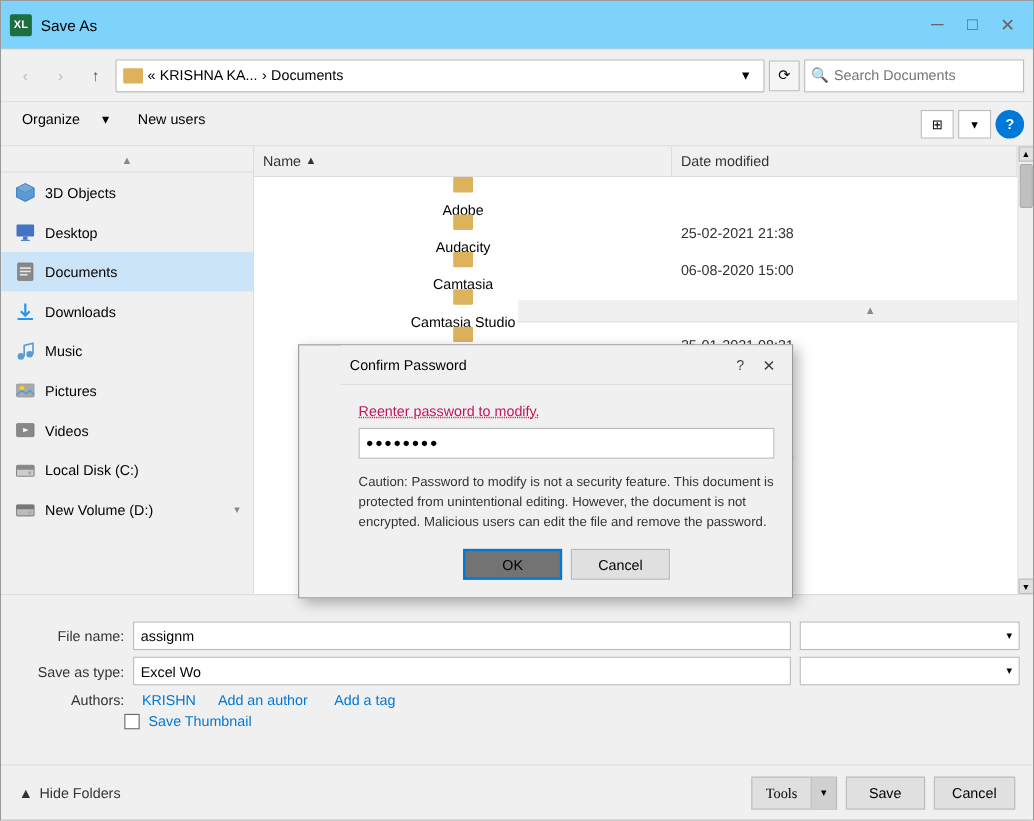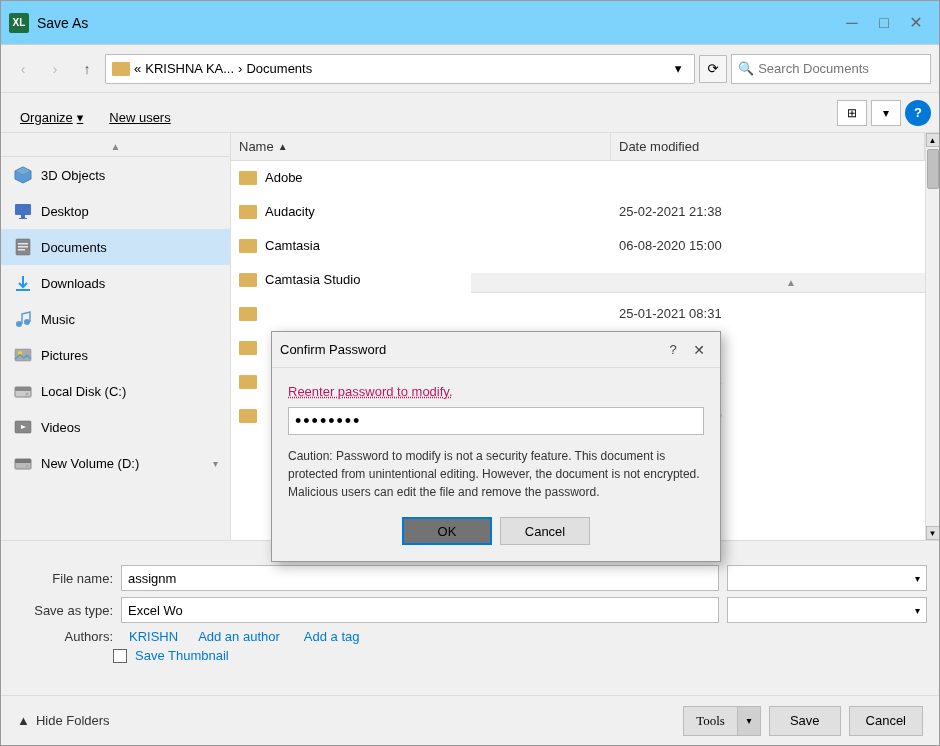--- a/index.html
+++ b/index.html
@@ -174,25 +174,24 @@
       border-bottom: 1px solid #ddd;
       flex-shrink: 0;
     }
     .toolbar-btn {
       height: 26px;
       padding: 0 10px;
       border: 1px solid transparent;
       background: transparent;
       cursor: pointer;
       display: flex;
-      align-items: flex-end;
-      gap: 4px;
+      align-items: flex-start;
+      gap: 20px;
       font-size: 13px;
       border-radius: 2px;
-      text-decoration: underline;
     }
     .view-btn {
       width: 30px;
       height: 26px;
       border: 1px solid #bbb;
       background: white;
       cursor: pointer;
       display: flex;
       align-items: center;
       justify-content: center;
@@ -295,21 +294,21 @@
       border-bottom: 1px solid transparent;
     }
     .file-cell {
       padding: 0 8px;
       font-size: 13px;
       display: flex;
       align-items: center;
       gap: 8px;
       height: 100%;
     }
-    .file-cell.name { width: 380px; }
+    .file-cell.name { width: 380px; flex-direction: column; }
     .file-cell.date { flex: 1; color: #333; }
     .folder-icon-sm {
       width: 18px;
       height: 14px;
       background: #dcb35c;
       border-radius: 1px;
       flex-shrink: 0;
     }
 
     
@@ -463,26 +462,27 @@
     }
     .scroll-track {
       flex: 1;
       background: #f0f0f0;
       width: 100%;
     }
 
     
     .confirm-dialog {
       position: absolute;
-      top: 330px;
+      top: 312px;
       left: 270px;
       width: 450px;
       background: #f0f0f0;
       border: 1px solid #999;
       box-shadow: 4px 4px 12px rgba(0,0,0,0.3);
+      padding-left: 38px;
     }
     .dialog-title-bar {
       height: 36px;
       background: #f0f0f0;
       display: flex;
       align-items: center;
       padding: 0 8px;
       border-bottom: 1px solid #ddd;
     }
     .dialog-title-text {
@@ -701,36 +701,36 @@
               <circle cx="6" cy="7" r="2" fill="#ffd700"></circle>
               <path d="M1 13 L6 9 L10 12 L13 9 L17 13" stroke="#5b9bd5" stroke-width="1.5" fill="none"></path>
             </svg>
         </div>
         <span>Pictures</span>
       </div>
 
       <div class="sidebar-item">
         <div class="sidebar-icon">
           <svg width="18" height="18" viewBox="0 0 18 18">
+              <rect x="1" y="3" width="16" height="12" rx="1" fill="#888" stroke="#666" stroke-width="0.5"></rect>
+              <polygon points="7,7 7,11 12,9" fill="white"></polygon>
+            </svg>
+        </div>
+        <span>Videos</span>
+      </div>
+
+      <div class="sidebar-item">
+        <div class="sidebar-icon">
+          <svg width="18" height="18" viewBox="0 0 18 18">
               <rect x="1" y="5" width="16" height="10" rx="1" fill="#ccc" stroke="#888"></rect>
               <rect x="1" y="5" width="16" height="4" fill="#888" rx="1"></rect>
               <circle cx="13" cy="12" r="1.5" fill="#aaa"></circle>
             </svg>
         </div>
         <span>Local Disk (C:)</span>
-      </div>
-
-      <div class="sidebar-item">
-        <div class="sidebar-icon">
-          <svg width="18" height="18" viewBox="0 0 18 18">
-              <rect x="1" y="3" width="16" height="12" rx="1" fill="#888" stroke="#666" stroke-width="0.5"></rect>
-              <polygon points="7,7 7,11 12,9" fill="white"></polygon>
-            </svg>
-        </div>
-        <span>Videos</span>
       </div>
 
       <div class="sidebar-item">
         <div class="sidebar-icon">
           <svg width="18" height="18" viewBox="0 0 18 18">
               <rect x="1" y="5" width="16" height="10" rx="1" fill="#bbb" stroke="#888"></rect>
               <rect x="1" y="5" width="16" height="4" fill="#777" rx="1"></rect>
               <circle cx="13" cy="12" r="1.5" fill="#aaa"></circle>
             </svg>
         </div>

